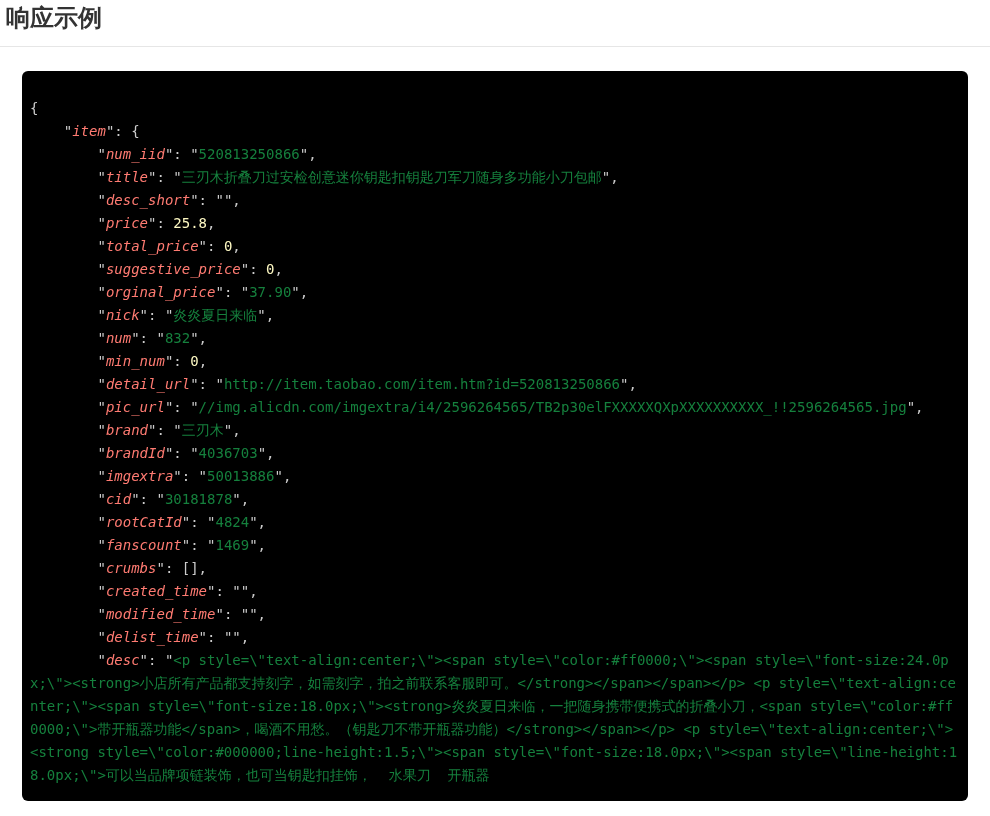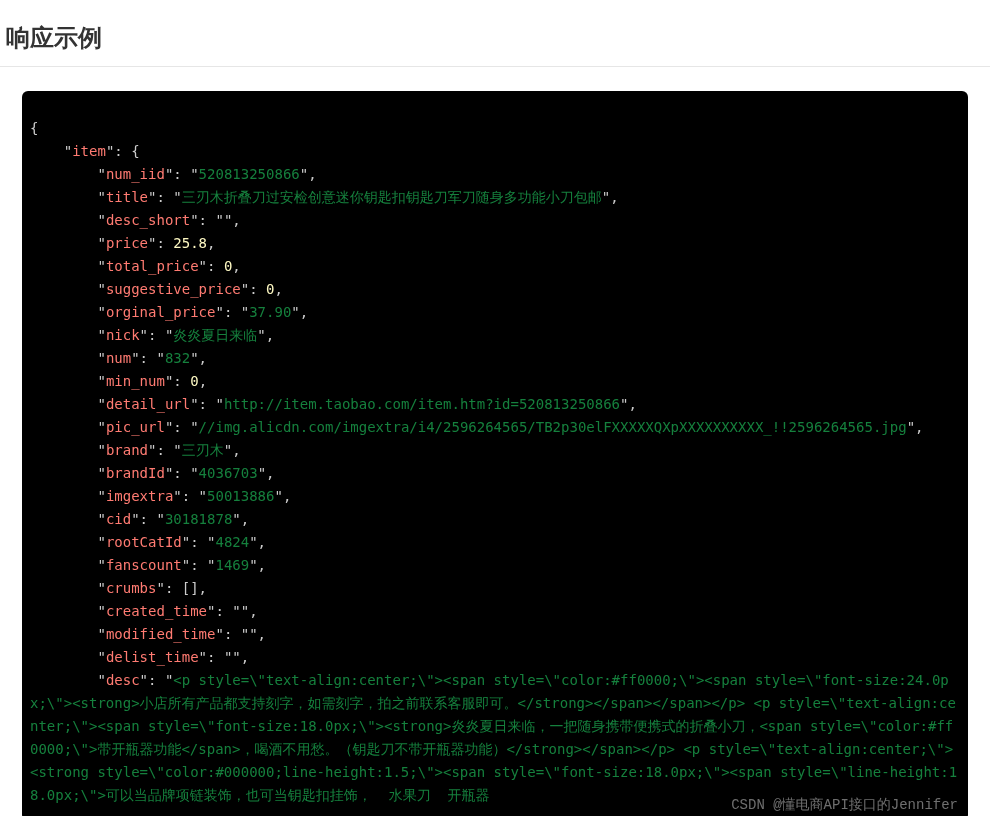--- a/index.html
+++ b/index.html
@@ -1,22 +1,22 @@
 <!DOCTYPE html>
 <html><head>
 <meta charset="utf-8">
 <style>
   body { margin:0; background:#fff; font-family:-apple-system,BlinkMacSystemFont,"Segoe UI",Roboto,"Helvetica Neue",Arial,sans-serif; }
   .page { width:990px; background:#fff; }
-  .heading { font-size:24px; color:#333; padding:22px 6px 12px 6px; border-bottom:1px solid #e6e6e6; margin:0; }
+  .heading { font-size:24px; color:#333; padding:2px 6px 12px 6px; border-bottom:1px solid #e6e6e6; margin:0; }
   .code-wrap { margin:24px 22px 0 22px; }
   .code { position:relative; background:#000; color:#ccc; border-radius:6px; padding:26px 8px 4px 8px; font-family:Consolas,Menlo,Monaco,"Courier New",monospace; font-size:14px; line-height:23px; overflow:hidden; height:730px; box-sizing:border-box; }
   .code pre { margin:0; white-space:pre-wrap; word-break:break-all; }
   .pn { color:#ccc; }        
-  .ky { color:#ff7b72; }     
+  .ky { color:#ff7b72;font-style:italic; }     
   .st { color:#15803d; }     
   .nm { color:#fef9c3; }     
   .watermark { position:absolute; right:10px; bottom:4px; color:rgba(200,200,200,0.55); font-size:14px; pointer-events:none; }
 </style>
 </head>
 <body>
 
 <div class="page">
   <h2 class="heading">响应示例</h2>
 
@@ -40,16 +40,15 @@
         <span class="pn">"</span><span class="ky">brandId</span><span class="pn">": "</span><span class="st">4036703</span><span class="pn">",</span>
         <span class="pn">"</span><span class="ky">imgextra</span><span class="pn">": "</span><span class="st">50013886</span><span class="pn">",</span>
         <span class="pn">"</span><span class="ky">cid</span><span class="pn">": "</span><span class="st">30181878</span><span class="pn">",</span>
         <span class="pn">"</span><span class="ky">rootCatId</span><span class="pn">": "</span><span class="st">4824</span><span class="pn">",</span>
         <span class="pn">"</span><span class="ky">fanscount</span><span class="pn">": "</span><span class="st">1469</span><span class="pn">",</span>
         <span class="pn">"</span><span class="ky">crumbs</span><span class="pn">": [],</span>
         <span class="pn">"</span><span class="ky">created_time</span><span class="pn">": "</span><span class="st"></span><span class="pn">",</span>
         <span class="pn">"</span><span class="ky">modified_time</span><span class="pn">": "</span><span class="st"></span><span class="pn">",</span>
         <span class="pn">"</span><span class="ky">delist_time</span><span class="pn">": "</span><span class="st"></span><span class="pn">",</span>
         <span class="pn">"</span><span class="ky">desc</span><span class="pn">": "</span><span class="st">&lt;p style=\"text-align:center;\"&gt;&lt;span style=\"color:#ff0000;\"&gt;&lt;span style=\"font-size:24.0px;\"&gt;&lt;strong&gt;小店所有产品都支持刻字，如需刻字，拍之前联系客服即可。&lt;/strong&gt;&lt;/span&gt;&lt;/span&gt;&lt;/p&gt; &lt;p style=\"text-align:center;\"&gt;&lt;span style=\"font-size:18.0px;\"&gt;&lt;strong&gt;炎炎夏日来临，一把随身携带便携式的折叠小刀，&lt;span style=\"color:#ff0000;\"&gt;带开瓶器功能&lt;/span&gt;，喝酒不用愁。（钥匙刀不带开瓶器功能）&lt;/strong&gt;&lt;/span&gt;&lt;/p&gt; &lt;p style=\"text-align:center;\"&gt;&lt;strong style=\"color:#000000;line-height:1.5;\"&gt;&lt;span style=\"font-size:18.0px;\"&gt;&lt;span style=\"line-height:18.0px;\"&gt;可以当品牌项链装饰，也可当钥匙扣挂饰，  水果刀  开瓶器</span></pre>
-      <div class="watermark">CSDN @懂电商API接口的Jennifer</div>
     </div>
   </div>
 </div>
 
 </body></html>

